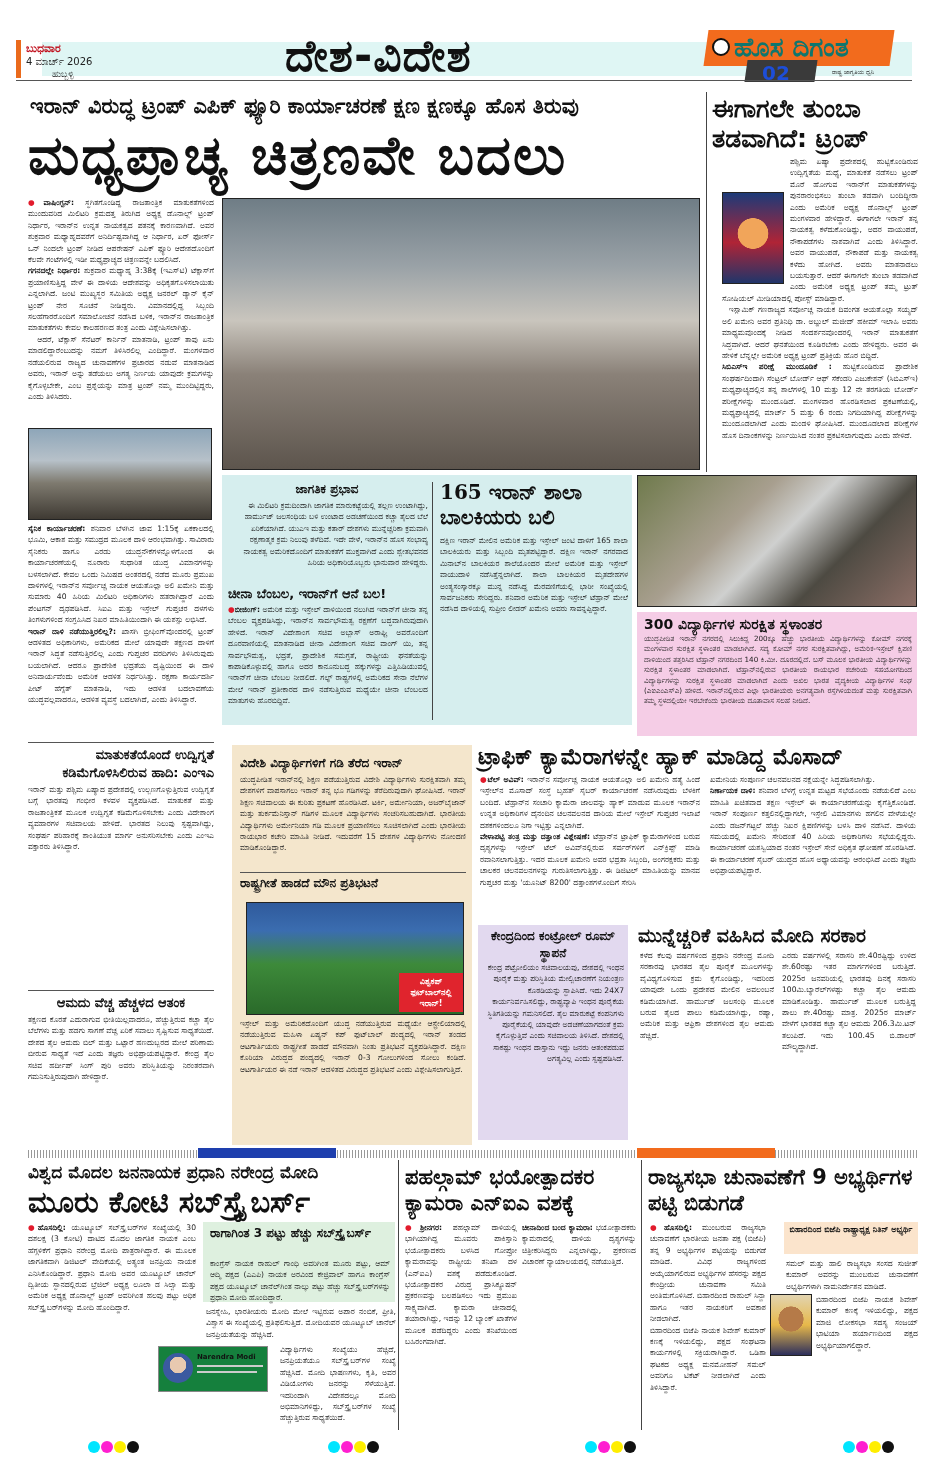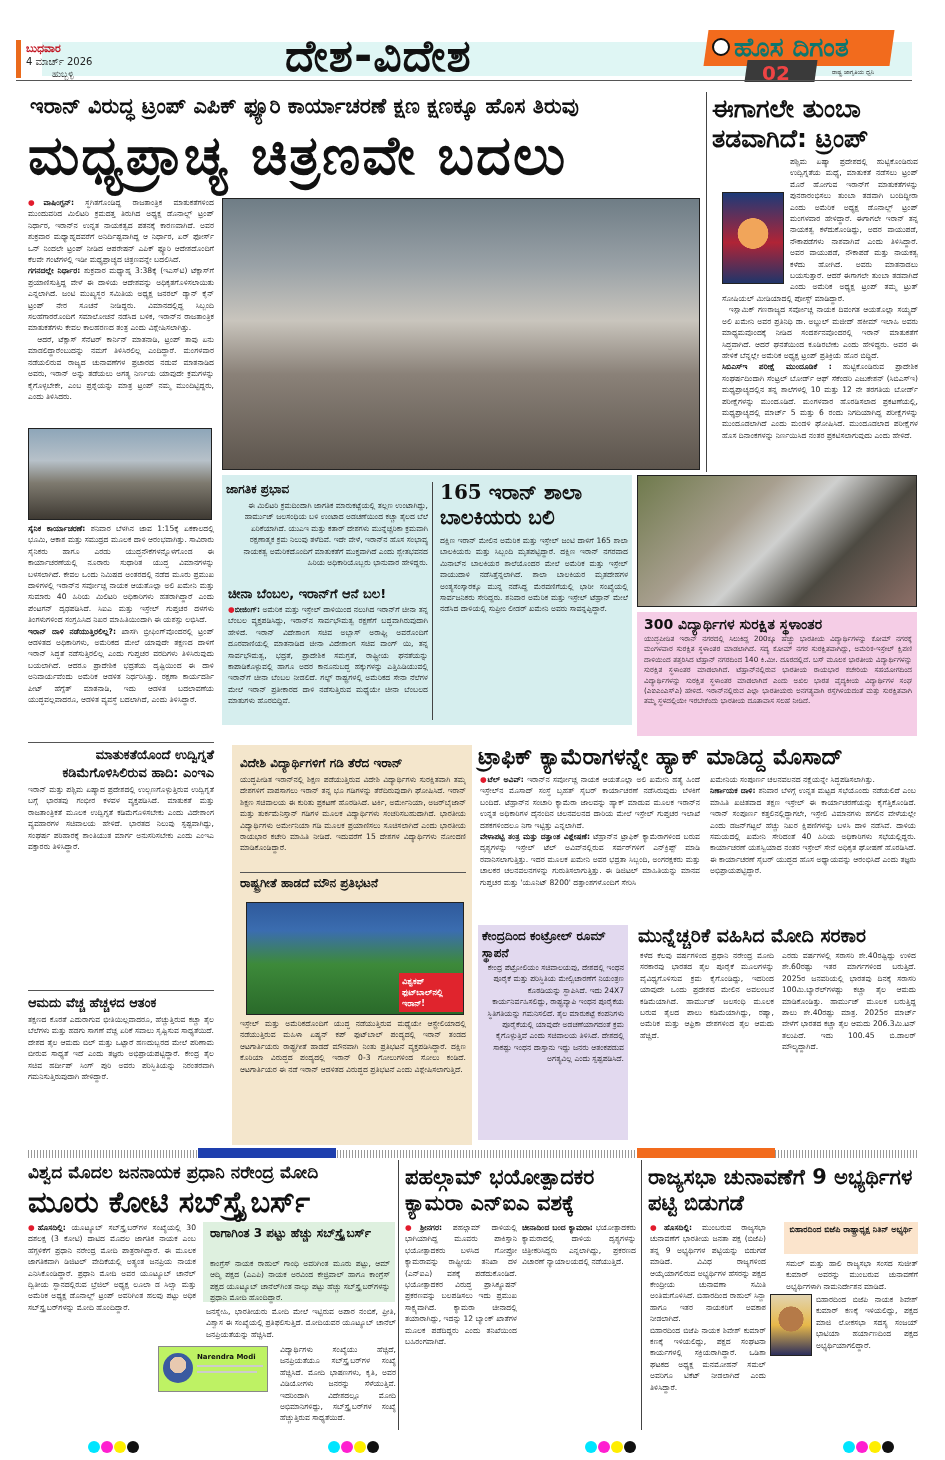--- a/index.html
+++ b/index.html
@@ -9,47 +9,47 @@
 .mh-band{left:42px;top:42px;width:870px;height:34px;background:#dff6f4}
 .mh-orange-bar{left:16px;top:40px;width:5px;height:38px;background:#ea6a1c}
 .mh-day{left:26px;top:42px;font-size:11px;font-weight:bold;color:#c1121f}
 .mh-date{left:26px;top:56px;font-size:10px;color:#222}
 .mh-city{left:52px;top:69px;font-size:9px;color:#222}
 .mh-title{left:285px;top:30px;font-size:44px;font-weight:900;color:#111;letter-spacing:1px;font-family:"DejaVu Sans",sans-serif}
 .logo-wrap{left:692px;top:26px;width:225px;height:56px}
 .logo-orange{left:14px;top:4px;width:186px;height:36px;background:#f26b1d;transform:skewX(-8deg)}
 .logo-dark{left:54px;top:34px;width:70px;height:22px;background:#3a3a3a;transform:skewX(-8deg)}
 .logo-text{left:22px;top:6px;font-size:26px;font-weight:900;color:#0f766e;white-space:nowrap}
-.logo-num{left:70px;top:35px;font-size:20px;font-weight:bold;color:#ef4444}
+.logo-num{left:70px;top:35px;font-size:20px;font-weight:bold;color:#1d4ed8}
 .logo-tag{left:140px;top:42px;font-size:6px;color:#111}
 .logo-emblem{left:20px;top:12px;width:18px;height:18px;border-radius:50%;background:#fff;border:2px solid #111}
 .rule{background:#555}
 .kicker{font-size:22px;font-weight:bold;line-height:1.2}
 .mainhead{font-size:58px;font-weight:900;line-height:1.05;letter-spacing:2px}
 .body{font-size:7.6px;line-height:11.4px;color:#222;text-align:justify}
 .body b{color:#111}
 .dot{color:#e21b2c}
 .img{background:#888;border:1px solid #222;overflow:hidden}
 .img-smoke{background:linear-gradient(180deg,#6f7d86 0%,#9aa2a7 25%,#c9c5bd 45%,#8a8178 65%,#5d554d 100%)}
 .img-city{background:linear-gradient(180deg,#8ea6b9 0%,#b7c1c9 35%,#7e7a6f 60%,#3f3a33 100%)}
 .img-trump{background:radial-gradient(circle at 50% 45%,#f1a55a 0 26%,transparent 27%),linear-gradient(180deg,#1d3a78 0%,#b02436 55%,#20356a 100%)}
 .img-crowd{background:linear-gradient(135deg,#6f7a4c 0%,#a89f8f 35%,#cfd0cf 50%,#4d4a42 70%,#8c6e66 100%)}
 .img-football{background:linear-gradient(180deg,#2f5a9c 0%,#3b6db0 25%,#3d8a3a 55%,#2a6a2a 100%)}
 .img-suresh{background:radial-gradient(circle at 50% 40%,#b57a48 0 30%,transparent 31%),linear-gradient(180deg,#e2d4b0 0%,#e7b84a 50%,#2d2f5c 100%)}
-.img-card{background:#bef264;border:1px solid #888}
+.img-card{background:#15803d;border:1px solid #888}
 .box-cyan{background:#d6eeee}
 .box-pink{background:#f5cde6}
 .box-beige{background:#f4e6cc}
 .box-lav{background:#e2d9ef}
 .box-green{background:#def0df}
 .box-peach{background:#fbe4cc}
 .vline{background:#444;width:1px}
 .hatch{background:repeating-linear-gradient(90deg,#999 0 1px,transparent 1px 3px);height:8px}
 .cmyk span{display:inline-block;width:12px;height:12px;border-radius:50%;margin-right:1px}
-.overlay-tag{background:#e0242d;color:#fff;font-size:8px;font-weight:bold;text-align:left;padding:3px;line-height:11px}
+.overlay-tag{background:#e0242d;color:#fff;font-size:8px;font-weight:bold;text-align:center;padding:3px;line-height:11px}
 </style>
 </head>
 <body>
 
 <div class="abs masthead" data-name="masthead">
   <div class="abs mh-band" data-name="masthead-band"></div>
   <div class="abs mh-orange-bar" data-name="accent-bar"></div>
   <div class="abs mh-day" data-name="issue-day">ಬುಧವಾರ</div>
   <div class="abs mh-date" data-name="issue-date">4 ಮಾರ್ಚ್ 2026</div>
   <div class="abs mh-city" data-name="edition-city">ಹುಬ್ಬಳ್ಳಿ</div>
@@ -84,21 +84,21 @@
 
 <div class="abs" style="left:712px;top:94px;width:210px;font-size:25px;font-weight:900;line-height:1.2" data-name="trump-headline">ಈಗಾಗಲೇ ತುಂಬಾ ತಡವಾಗಿದೆ: ಟ್ರಂಪ್</div>
 <div class="abs body" style="left:722px;top:156px;width:196px" data-name="trump-body">
   <div class="img img-trump" style="float:left;width:62px;height:92px;margin:36px 6px 2px 0" data-name="trump-photo"></div>
   <p>ಪಶ್ಚಿಮ ಏಷ್ಯಾ ಪ್ರದೇಶದಲ್ಲಿ ಹುಟ್ಟಿಕೊಂಡಿರುವ ಉದ್ವಿಗ್ನತೆಯ ಮಧ್ಯೆ, ಮಾತುಕತೆ ನಡೆಸಲು ಟ್ರಂಪ್ ಮೊರೆ ಹೋಗುವ ಇರಾನ್‌ಗೆ ಮಾತುಕತೆಗಳನ್ನು ಪುನರಾರಂಭಿಸಲು ತುಂಬಾ ತಡವಾಗಿ ಬಂದಿದ್ದೀರಾ ಎಂದು ಅಮೆರಿಕ ಅಧ್ಯಕ್ಷ ಡೊನಾಲ್ಡ್ ಟ್ರಂಪ್ ಮಂಗಳವಾರ ಹೇಳಿದ್ದಾರೆ. ಈಗಾಗಲೇ ಇರಾನ್ ತನ್ನ ನಾಯಕತ್ವ ಕಳೆದುಕೊಂಡಿದ್ದು, ಅದರ ವಾಯುಪಡೆ, ನೌಕಾಪಡೆಗಳು ನಾಶವಾಗಿವೆ ಎಂದು ತಿಳಿಸಿದ್ದಾರೆ. ಅವರ ವಾಯುಪಡೆ, ನೌಕಾಪಡೆ ಮತ್ತು ನಾಯಕತ್ವ ಕಳೆದು ಹೋಗಿದೆ. ಅವರು ಮಾತನಾಡಲು ಬಯಸುತ್ತಾರೆ. ಆದರೆ ಈಗಾಗಲೇ ತುಂಬಾ ತಡವಾಗಿದೆ ಎಂದು ಅಮೆರಿಕ ಅಧ್ಯಕ್ಷ ಟ್ರಂಪ್ ತಮ್ಮ ಟ್ರುತ್ ಸೋಷಿಯಲ್ ಮೀಡಿಯಾದಲ್ಲಿ ಪೋಸ್ಟ್ ಮಾಡಿದ್ದಾರೆ.</p>
   <p>&nbsp;&nbsp;<span>ಇಸ್ಲಾಮಿಕ್ ಗಣರಾಜ್ಯದ ಸರ್ವೋಚ್ಚ ನಾಯಕ ದಿವಂಗತ ಆಯತೊಲ್ಲಾ ಸಯ್ಯದ್ ಅಲಿ ಖಮೇನಿ ಅವರ ಪ್ರತಿನಿಧಿ ಡಾ. ಅಬ್ದುಲ್ ಮಜೀದ್ ಹಕೀಮ್ ಇಲಾಹಿ ಅವರು ಮಾಧ್ಯಮವೊಂದಕ್ಕೆ ನೀಡಿದ ಸಂದರ್ಶನವೊಂದರಲ್ಲಿ ಇರಾನ್ ಮಾತುಕತೆಗೆ ಸಿದ್ಧವಾಗಿದೆ. ಆದರೆ ಘನತೆಯಿಂದ ಕೂಡಿರಬೇಕು ಎಂದು ಹೇಳಿದ್ದರು. ಅವರ ಈ ಹೇಳಿಕೆ ಬೆನ್ನಲ್ಲೇ ಅಮೆರಿಕ ಅಧ್ಯಕ್ಷ ಟ್ರಂಪ್ ಪ್ರತಿಕ್ರಿಯೆ ಹೊರ ಬಿದ್ದಿದೆ.</span></p>
   <p><b>ಸಿಬಿಎಸ್‌ಇ ಪರೀಕ್ಷೆ ಮುಂದೂಡಿಕೆ :</b> <span>ಹುಟ್ಟಿಕೊಂಡಿರುವ ಪ್ರಾದೇಶಿಕ ಸಂಘರ್ಷದಿಂದಾಗಿ ಸೆಂಟ್ರಲ್ ಬೋರ್ಡ್ ಆಫ್ ಸೆಕೆಂಡರಿ ಎಜುಕೇಶನ್ (ಸಿಬಿಎಸ್‌ಇ) ಮಧ್ಯಪ್ರಾಚ್ಯದಲ್ಲಿನ ತನ್ನ ಶಾಲೆಗಳಲ್ಲಿ 10 ಮತ್ತು 12 ನೇ ತರಗತಿಯ ಬೋರ್ಡ್ ಪರೀಕ್ಷೆಗಳನ್ನು ಮುಂದೂಡಿದೆ. ಮಂಗಳವಾರ ಹೊರಡಿಸಲಾದ ಪ್ರಕಟಣೆಯಲ್ಲಿ, ಮಧ್ಯಪ್ರಾಚ್ಯದಲ್ಲಿ ಮಾರ್ಚ್ 5 ಮತ್ತು 6 ರಂದು ನಿಗದಿಯಾಗಿದ್ದ ಪರೀಕ್ಷೆಗಳನ್ನು ಮುಂದೂಡಲಾಗಿದೆ ಎಂದು ಮಂಡಳಿ ಘೋಷಿಸಿದೆ. ಮುಂದೂಡಲಾದ ಪರೀಕ್ಷೆಗಳ ಹೊಸ ದಿನಾಂಕಗಳನ್ನು ನಿರ್ಣಯಿಸಿದ ನಂತರ ಪ್ರಕಟಿಸಲಾಗುವುದು ಎಂದು ಹೇಳಿದೆ.</span></p>
 </div>
 
 <div class="abs box-cyan" style="left:222px;top:475px;width:410px;height:250px" data-name="cyan-feature-box"></div>
-<div class="abs" style="left:226px;top:482px;width:202px;text-align:left;font-size:12px;font-weight:900" data-name="global-impact-headline">ಜಾಗತಿಕ ಪ್ರಭಾವ</div>
+<div class="abs" style="left:226px;top:482px;width:202px;text-align:center;font-size:12px;font-weight:900" data-name="global-impact-headline">ಜಾಗತಿಕ ಪ್ರಭಾವ</div>
 <div class="abs body" style="left:228px;top:500px;width:200px;text-align:right" data-name="global-impact-body">ಈ ಮಿಲಿಟರಿ ಕ್ರಮದಿಂದಾಗಿ ಜಾಗತಿಕ ಮಾರುಕಟ್ಟೆಯಲ್ಲಿ ತಲ್ಲಣ ಉಂಟಾಗಿದ್ದು, ಹಾರ್ಮುಜ್ ಜಲಸಂಧಿಯ ಬಳಿ ಉಂಟಾದ ಅಡಚಣೆಯಿಂದ ಕಚ್ಚಾ ತೈಲದ ಬೆಲೆ ಏರಿಕೆಯಾಗಿದೆ. ಯುಎಇ ಮತ್ತು ಕತಾರ್ ದೇಶಗಳು ಮುನ್ನೆಚ್ಚರಿಕಾ ಕ್ರಮವಾಗಿ ರಕ್ಷಣಾತ್ಮಕ ಕ್ರಮ ನಿಲುವು ತಳೆದಿವೆ. ಇದೇ ವೇಳೆ, ಇರಾನ್‌ನ ಹೊಸ ಸಂಭಾವ್ಯ ನಾಯಕತ್ವ ಅಮೆರಿಕದೊಂದಿಗೆ ಮಾತುಕತೆಗೆ ಮುಕ್ತವಾಗಿದೆ ಎಂದು ಶ್ವೇತಭವನದ ಹಿರಿಯ ಅಧಿಕಾರಿಯೊಬ್ಬರು ಭಾನುವಾರ ಹೇಳಿದ್ದರು.</div>
 <div class="abs" style="left:228px;top:586px;width:202px;font-size:13px;font-weight:900" data-name="china-support-headline">ಚೀನಾ ಬೆಂಬಲ, ಇರಾನ್‌ಗೆ ಆನೆ ಬಲ!</div>
 <div class="abs body" style="left:228px;top:604px;width:200px" data-name="china-support-body">
   <span class="dot">●</span><b>ಬೀಜಿಂಗ್:</b> <span>ಅಮೆರಿಕ ಮತ್ತು ಇಸ್ರೇಲ್ ದಾಳಿಯಿಂದ ನಲುಗಿದ ಇರಾನ್‌ಗೆ ಚೀನಾ ತನ್ನ ಬೆಂಬಲ ವ್ಯಕ್ತಪಡಿಸಿದ್ದು, ಇರಾನ್‌ನ ಸಾರ್ವಭೌಮತ್ವ ರಕ್ಷಣೆಗೆ ಬದ್ಧವಾಗಿರುವುದಾಗಿ ಹೇಳಿದೆ. ಇರಾನ್ ವಿದೇಶಾಂಗ ಸಚಿವ ಅಬ್ಬಾಸ್ ಅರಾಘ್ಚಿ ಅವರೊಂದಿಗೆ ದೂರವಾಣಿಯಲ್ಲಿ ಮಾತನಾಡಿದ ಚೀನಾ ವಿದೇಶಾಂಗ ಸಚಿವ ವಾಂಗ್ ಯಿ, ತನ್ನ ಸಾರ್ವಭೌಮತ್ವ, ಭದ್ರತೆ, ಪ್ರಾದೇಶಿಕ ಸಮಗ್ರತೆ, ರಾಷ್ಟ್ರೀಯ ಘನತೆಯನ್ನು ಕಾಪಾಡಿಕೊಳ್ಳುವಲ್ಲಿ ಹಾಗೂ ಅದರ ಕಾನೂನುಬದ್ಧ ಹಕ್ಕುಗಳನ್ನು ಎತ್ತಿಹಿಡಿಯುವಲ್ಲಿ ಇರಾನ್‌ಗೆ ಚೀನಾ ಬೆಂಬಲ ನೀಡಲಿದೆ. ಗಲ್ಫ್ ರಾಷ್ಟ್ರಗಳಲ್ಲಿ ಅಮೆರಿಕದ ಸೇನಾ ನೆಲೆಗಳ ಮೇಲೆ ಇರಾನ್ ಪ್ರತೀಕಾರದ ದಾಳಿ ನಡೆಸುತ್ತಿರುವ ಮಧ್ಯೆಯೇ ಚೀನಾ ಬೆಂಬಲದ ಮಾತುಗಳು ಹೊರಬಿದ್ದಿವೆ.</span>
 </div>
 <div class="abs vline" style="left:432px;top:482px;height:238px" data-name="column-divider"></div>
 <div class="abs" style="left:440px;top:480px;width:188px;font-family:'DejaVu Serif',serif;font-size:20px;font-weight:bold;line-height:1.25" data-name="school-girls-headline">165 ಇರಾನ್ ಶಾಲಾ ಬಾಲಕಿಯರು ಬಲಿ</div>
 <div class="abs body" style="left:440px;top:535px;width:188px" data-name="school-girls-body">
   <p>ದಕ್ಷಿಣ ಇರಾನ್ ಮೇಲಿನ ಅಮೆರಿಕ ಮತ್ತು ಇಸ್ರೇಲ್ ಜಂಟಿ ದಾಳಿಗೆ 165 ಶಾಲಾ ಬಾಲಕಿಯರು ಮತ್ತು ಸಿಬ್ಬಂದಿ ಮೃತಪಟ್ಟಿದ್ದಾರೆ. ದಕ್ಷಿಣ ಇರಾನ್ ನಗರವಾದ ಮಿನಾಬ್‌ನ ಬಾಲಕಿಯರ ಶಾಲೆಯೊಂದರ ಮೇಲೆ ಅಮೆರಿಕ ಮತ್ತು ಇಸ್ರೇಲ್ ವಾಯುದಾಳಿ ನಡೆಸಿತ್ತೆನ್ನಲಾಗಿದೆ. ಶಾಲಾ ಬಾಲಕಿಯರ ಮೃತದೇಹಗಳ ಅಂತ್ಯಸಂಸ್ಕಾರಕ್ಕೂ ಮುನ್ನ ನಡೆಸಿದ್ದ ಮೆರವಣಿಗೆಯಲ್ಲಿ ಭಾರೀ ಸಂಖ್ಯೆಯಲ್ಲಿ ಸಾರ್ವಜನಿಕರು ಸೇರಿದ್ದರು. ಶನಿವಾರ ಅಮೆರಿಕ ಮತ್ತು ಇಸ್ರೇಲ್ ಟೆಹ್ರಾನ್ ಮೇಲೆ ನಡೆಸಿದ ದಾಳಿಯಲ್ಲಿ ಸುಪ್ರೀಂ ಲೀಡರ್ ಖಮೇನಿ ಅವರು ಸಾವನ್ನಪ್ಪಿದ್ದಾರೆ.</p>
 </div>
@@ -106,21 +106,21 @@
 <div class="abs img img-crowd" style="left:637px;top:475px;width:280px;height:132px" data-name="funeral-crowd-photo"></div>
 <div class="abs box-pink" style="left:637px;top:612px;width:280px;height:124px" data-name="pink-feature-box"></div>
 <div class="abs" style="left:644px;top:616px;width:270px;font-size:14px;font-weight:900" data-name="students-headline">300 ವಿದ್ಯಾರ್ಥಿಗಳ ಸುರಕ್ಷಿತ ಸ್ಥಳಾಂತರ</div>
 <div class="abs body" style="left:644px;top:634px;width:268px;font-size:7.2px;line-height:10.4px" data-name="students-body">ಯುದ್ಧಪೀಡಿತ ಇರಾನ್ ನಗರದಲ್ಲಿ ಸಿಲುಕಿದ್ದ 200ಕ್ಕೂ ಹೆಚ್ಚು ಭಾರತೀಯ ವಿದ್ಯಾರ್ಥಿಗಳನ್ನು ಕೋಮ್ ನಗರಕ್ಕೆ ಮಂಗಳವಾರ ಸುರಕ್ಷಿತ ಸ್ಥಳಾಂತರ ಮಾಡಲಾಗಿದೆ. ಸದ್ಯ ಕೋಮ್ ನಗರ ಸುರಕ್ಷಿತವಾಗಿದ್ದು, ಅಮೆರಿಕ-ಇಸ್ರೇಲ್ ಕ್ಷಿಪಣಿ ದಾಳಿಯಿಂದ ತತ್ತರಿಸಿದ ಟೆಹ್ರಾನ್ ನಗರದಿಂದ 140 ಕಿ.ಮೀ. ದೂರದಲ್ಲಿದೆ. ಬಸ್ ಮೂಲಕ ಭಾರತೀಯ ವಿದ್ಯಾರ್ಥಿಗಳನ್ನು ಸುರಕ್ಷಿತ ಸ್ಥಳಾಂತರ ಮಾಡಲಾಗಿದೆ. ಟೆಹ್ರಾನ್‌ನಲ್ಲಿರುವ ಭಾರತೀಯ ರಾಯಭಾರ ಕಚೇರಿಯ ಸಹಯೋಗದಿಂದ ವಿದ್ಯಾರ್ಥಿಗಳನ್ನು ಸುರಕ್ಷಿತ ಸ್ಥಳಾಂತರ ಮಾಡಲಾಗಿದೆ ಎಂದು ಅಖಿಲ ಭಾರತ ವೈದ್ಯಕೀಯ ವಿದ್ಯಾರ್ಥಿಗಳ ಸಂಘ (ಎಐಎಂಎಸ್‌ಎ) ಹೇಳಿದೆ. ಇರಾನ್‌ನಲ್ಲಿರುವ ಎಲ್ಲಾ ಭಾರತೀಯರು ಅನಗತ್ಯವಾಗಿ ರಸ್ತೆಗಿಳಿಯದಂತೆ ಮತ್ತು ಸುರಕ್ಷಿತವಾಗಿ ತಮ್ಮ ಸ್ಥಳದಲ್ಲಿಯೇ ಇರಬೇಕೆಂದು ಭಾರತೀಯ ದೂತಾವಾಸ ಸಲಹೆ ನೀಡಿದೆ.</div>
 
 <div class="abs rule" style="left:28px;top:742px;width:186px;height:1px"></div>
 <div class="abs" style="left:28px;top:746px;width:186px;text-align:right;font-size:13px;font-weight:900;line-height:1.35" data-name="talks-headline">ಮಾತುಕತೆಯೊಂದೆ ಉದ್ವಿಗ್ನತೆ ಕಡಿಮೆಗೊಳಿಸಿಲಿರುವ ಹಾದಿ: ಎಂಇಎ</div>
 <div class="abs body" style="left:28px;top:784px;width:186px" data-name="talks-body">ಇರಾನ್ ಮತ್ತು ಪಶ್ಚಿಮ ಏಷ್ಯಾದ ಪ್ರದೇಶದಲ್ಲಿ ಉಲ್ಬಣಗೊಳ್ಳುತ್ತಿರುವ ಉದ್ವಿಗ್ನತೆ ಬಗ್ಗೆ ಭಾರತವು ಗಂಭೀರ ಕಳವಳ ವ್ಯಕ್ತಪಡಿಸಿದೆ. ಮಾತುಕತೆ ಮತ್ತು ರಾಜತಾಂತ್ರಿಕತೆ ಮೂಲಕ ಉದ್ವಿಗ್ನತೆ ಕಡಿಮೆಗೊಳಿಸಬೇಕು ಎಂದು ವಿದೇಶಾಂಗ ವ್ಯವಹಾರಗಳ ಸಚಿವಾಲಯ ಹೇಳಿದೆ. ಭಾರತದ ನಿಲುವು ಸ್ಪಷ್ಟವಾಗಿದ್ದು, ಸಂಘರ್ಷ ಪರಿಹಾರಕ್ಕೆ ಶಾಂತಿಯುತ ಮಾರ್ಗ ಅನುಸರಿಸಬೇಕು ಎಂದು ಎಂಇಎ ವಕ್ತಾರರು ತಿಳಿಸಿದ್ದಾರೆ.</div>
 
 <div class="abs rule" style="left:28px;top:990px;width:186px;height:1px"></div>
-<div class="abs" style="left:28px;top:995px;width:186px;text-align:left;font-size:13px;font-weight:900" data-name="import-cost-headline">ಆಮದು ವೆಚ್ಚ ಹೆಚ್ಚಳದ ಆತಂಕ</div>
+<div class="abs" style="left:28px;top:995px;width:186px;text-align:center;font-size:13px;font-weight:900" data-name="import-cost-headline">ಆಮದು ವೆಚ್ಚ ಹೆಚ್ಚಳದ ಆತಂಕ</div>
 <div class="abs body" style="left:28px;top:1014px;width:186px" data-name="import-cost-body">ತಕ್ಷಣದ ಕೊರತೆ ಎದುರಾಗುವ ಭೀತಿಯಿಲ್ಲವಾದರೂ, ಹೆಚ್ಚುತ್ತಿರುವ ಕಚ್ಚಾ ತೈಲ ಬೆಲೆಗಳು ಮತ್ತು ಹಡಗು ಸಾಗಣೆ ವೆಚ್ಚ ಏರಿಕೆ ಸವಾಲು ಸೃಷ್ಟಿಸುವ ಸಾಧ್ಯತೆಯಿದೆ. ದೇಶದ ತೈಲ ಆಮದು ಬಿಲ್ ಮತ್ತು ಒಟ್ಟಾರೆ ಹಣದುಬ್ಬರದ ಮೇಲೆ ಪರಿಣಾಮ ಬೀರುವ ಸಾಧ್ಯತೆ ಇದೆ ಎಂದು ತಜ್ಞರು ಅಭಿಪ್ರಾಯಪಟ್ಟಿದ್ದಾರೆ. ಕೇಂದ್ರ ತೈಲ ಸಚಿವ ಹರ್ದೀಪ್ ಸಿಂಗ್ ಪುರಿ ಅವರು ಪರಿಸ್ಥಿತಿಯನ್ನು ನಿರಂತರವಾಗಿ ಗಮನಿಸುತ್ತಿರುವುದಾಗಿ ಹೇಳಿದ್ದಾರೆ.</div>
 
 <div class="abs box-beige" style="left:232px;top:745px;width:240px;height:400px" data-name="beige-feature-box"></div>
 <div class="abs" style="left:240px;top:756px;width:226px;font-size:12px;font-weight:900" data-name="foreign-students-headline">ವಿದೇಶಿ ವಿದ್ಯಾರ್ಥಿಗಳಿಗೆ ಗಡಿ ತೆರೆದ ಇರಾನ್</div>
 <div class="abs body" style="left:240px;top:774px;width:226px" data-name="foreign-students-body">ಯುದ್ಧಪೀಡಿತ ಇರಾನ್‌ನಲ್ಲಿ ಶಿಕ್ಷಣ ಪಡೆಯುತ್ತಿರುವ ವಿದೇಶಿ ವಿದ್ಯಾರ್ಥಿಗಳು ಸುರಕ್ಷಿತವಾಗಿ ತಮ್ಮ ದೇಶಗಳಿಗೆ ವಾಪಸಾಗಲು ಇರಾನ್ ತನ್ನ ಭೂ ಗಡಿಗಳನ್ನು ತೆರೆದಿರುವುದಾಗಿ ಘೋಷಿಸಿದೆ. ಇರಾನ್ ಶಿಕ್ಷಣ ಸಚಿವಾಲಯ ಈ ಕುರಿತು ಪ್ರಕಟಣೆ ಹೊರಡಿಸಿದೆ. ಟರ್ಕಿ, ಅರ್ಮೇನಿಯಾ, ಅಜರ್‌ಬೈಜಾನ್ ಮತ್ತು ತುರ್ಕಮೆನಿಸ್ತಾನ್ ಗಡಿಗಳ ಮೂಲಕ ವಿದ್ಯಾರ್ಥಿಗಳು ಸಂಚರಿಸಬಹುದಾಗಿದೆ. ಭಾರತೀಯ ವಿದ್ಯಾರ್ಥಿಗಳು ಅರ್ಮೇನಿಯಾ ಗಡಿ ಮೂಲಕ ಪ್ರಯಾಣಿಸಲು ಸೂಚಿಸಲಾಗಿದೆ ಎಂದು ಭಾರತೀಯ ರಾಯಭಾರ ಕಚೇರಿ ಮಾಹಿತಿ ನೀಡಿದೆ. ಇದುವರೆಗೆ 15 ದೇಶಗಳ ವಿದ್ಯಾರ್ಥಿಗಳು ನೋಂದಣಿ ಮಾಡಿಕೊಂಡಿದ್ದಾರೆ.</div>
 <div class="abs rule" style="left:240px;top:872px;width:226px;height:1px"></div>
 <div class="abs" style="left:240px;top:876px;width:226px;font-size:12px;font-weight:900" data-name="anthem-headline">ರಾಷ್ಟ್ರಗೀತೆ ಹಾಡದೆ ಮೌನ ಪ್ರತಿಭಟನೆ</div>
 <div class="abs img img-football" style="left:246px;top:902px;width:218px;height:113px" data-name="football-anthem-photo">
   <div class="abs overlay-tag" style="left:152px;top:70px;width:64px" data-name="photo-tag">ವಿಶ್ವಕಪ್ ಫುಟ್‌ಬಾಲ್‌ನಲ್ಲಿ ಇರಾನ್!</div>
 </div>
@@ -130,21 +130,21 @@
 <div class="abs body" style="left:480px;top:774px;width:220px" data-name="mossad-body-col1">
   <p><span class="dot">●</span><b>ಟೆಲ್ ಅವಿವ್:</b> <span>ಇರಾನ್‌ನ ಸರ್ವೋಚ್ಚ ನಾಯಕ ಆಯತೊಲ್ಲಾ ಅಲಿ ಖಮೇನಿ ಹತ್ಯೆ ಹಿಂದೆ ಇಸ್ರೇಲ್‌ನ ಮೊಸಾದ್ ಸಂಸ್ಥೆ ಬೃಹತ್ ಸೈಬರ್ ಕಾರ್ಯಾಚರಣೆ ನಡೆಸಿರುವುದು ಬೆಳಕಿಗೆ ಬಂದಿದೆ. ಟೆಹ್ರಾನ್‌ನ ಸಂಚಾರಿ ಕ್ಯಾಮೆರಾ ಜಾಲವನ್ನು ಹ್ಯಾಕ್ ಮಾಡುವ ಮೂಲಕ ಇರಾನ್‌ನ ಉನ್ನತ ಅಧಿಕಾರಿಗಳ ದೈನಂದಿನ ಚಲನವಲನದ ದಾರಿಯ ಮೇಲೆ ಇಸ್ರೇಲ್ ಗುಪ್ತಚರ ಇಲಾಖೆ ದಶಕಗಳಿಂದಲೂ ನಿಗಾ ಇಟ್ಟಿತ್ತು ಎನ್ನಲಾಗಿದೆ.</span></p>
   <p><b>ವೇಳಾಪಟ್ಟಿ ತಂತ್ರ ಮತ್ತು ದತ್ತಾಂಶ ವಿಶ್ಲೇಷಣೆ:</b> <span>ಟೆಹ್ರಾನ್‌ನ ಟ್ರಾಫಿಕ್ ಕ್ಯಾಮೆರಾಗಳಿಂದ ಬರುವ ದೃಶ್ಯಗಳನ್ನು ಇಸ್ರೇಲ್ ಟೆಲ್ ಅವಿವ್‌ನಲ್ಲಿರುವ ಸರ್ವರ್‌ಗಳಿಗೆ ಎನ್‌ಕ್ರಿಪ್ಟ್ ಮಾಡಿ ರವಾನಿಸಲಾಗುತ್ತಿತ್ತು. ಇದರ ಮೂಲಕ ಖಮೇನಿ ಅವರ ಭದ್ರತಾ ಸಿಬ್ಬಂದಿ, ಅಂಗರಕ್ಷಕರು ಮತ್ತು ಚಾಲಕರ ಚಲನವಲನಗಳನ್ನು ಗುರುತಿಸಲಾಗುತ್ತಿತ್ತು. ಈ ಡಿಜಿಟಲ್ ಮಾಹಿತಿಯನ್ನು ಮಾನವ ಗುಪ್ತಚರ ಮತ್ತು 'ಯೂನಿಟ್ 8200' ದತ್ತಾಂಶಗಳೊಂದಿಗೆ ಸೇರಿಸಿ</span></p>
 </div>
 <div class="abs body" style="left:710px;top:774px;width:206px" data-name="mossad-body-col2">
   <p>ಖಮೇನಿಯ ಸಂಪೂರ್ಣ ಚಲನವಲನದ ನಕ್ಷೆಯನ್ನೇ ಸಿದ್ಧಪಡಿಸಲಾಗಿತ್ತು.</p>
   <p><b>ನಿರ್ಣಾಯಕ ದಾಳಿ:</b> <span>ಶನಿವಾರ ಬೆಳಗ್ಗೆ ಉನ್ನತ ಮಟ್ಟದ ಸಭೆಯೊಂದು ನಡೆಯಲಿದೆ ಎಂಬ ಮಾಹಿತಿ ಖಚಿತವಾದ ತಕ್ಷಣ ಇಸ್ರೇಲ್ ಈ ಕಾರ್ಯಾಚರಣೆಯನ್ನು ಕೈಗೆತ್ತಿಕೊಂಡಿದೆ. ಇರಾನ್ ಸಂಪೂರ್ಣ ಕತ್ತಲಿನಲ್ಲಿದ್ದಾಗಲೇ, ಇಸ್ರೇಲಿ ವಿಮಾನಗಳು ಹಗಲಿನ ವೇಳೆಯಲ್ಲೇ ಎಂದು ಡಜನ್‌ಗಟ್ಟಲೆ ಹೆಚ್ಚು ನಿಖರ ಕ್ಷಿಪಣಿಗಳನ್ನು ಬಳಸಿ ದಾಳಿ ನಡೆಸಿವೆ. ದಾಳಿಯ ಸಮಯದಲ್ಲಿ ಖಮೇನಿ ಸೇರಿದಂತೆ 40 ಹಿರಿಯ ಅಧಿಕಾರಿಗಳು ಸಭೆಯಲ್ಲಿದ್ದರು. ಕಾರ್ಯಾಚರಣೆ ಯಶಸ್ವಿಯಾದ ನಂತರ ಇಸ್ರೇಲ್ ಸೇನೆ ಅಧಿಕೃತ ಘೋಷಣೆ ಹೊರಡಿಸಿದೆ. ಈ ಕಾರ್ಯಾಚರಣೆ ಸೈಬರ್ ಯುದ್ಧದ ಹೊಸ ಅಧ್ಯಾಯವನ್ನು ಆರಂಭಿಸಿದೆ ಎಂದು ತಜ್ಞರು ಅಭಿಪ್ರಾಯಪಟ್ಟಿದ್ದಾರೆ.</span></p>
 </div>
 
 <div class="abs box-lav" style="left:478px;top:925px;width:150px;height:215px" data-name="lavender-feature-box"></div>
-<div class="abs" style="left:482px;top:928px;width:142px;text-align:left;font-size:12px;font-weight:900;line-height:1.4" data-name="control-room-headline">ಕೇಂದ್ರದಿಂದ ಕಂಟ್ರೋಲ್ ರೂಮ್ ಸ್ಥಾಪನೆ</div>
+<div class="abs" style="left:482px;top:928px;width:142px;text-align:center;font-size:12px;font-weight:900;line-height:1.4" data-name="control-room-headline">ಕೇಂದ್ರದಿಂದ ಕಂಟ್ರೋಲ್ ರೂಮ್ ಸ್ಥಾಪನೆ</div>
 <div class="abs body" style="left:484px;top:962px;width:140px;text-align:right" data-name="control-room-body">ಕೇಂದ್ರ ಪೆಟ್ರೋಲಿಯಂ ಸಚಿವಾಲಯವು, ದೇಶದಲ್ಲಿ ಇಂಧನ ಪೂರೈಕೆ ಮತ್ತು ಪರಿಸ್ಥಿತಿಯ ಮೇಲ್ವಿಚಾರಣೆಗೆ ನಿಯಂತ್ರಣ ಕೊಠಡಿಯನ್ನು ಸ್ಥಾಪಿಸಿದೆ. ಇದು 24X7 ಕಾರ್ಯನಿರ್ವಹಿಸಲಿದ್ದು, ರಾಷ್ಟ್ರವ್ಯಾಪಿ ಇಂಧನ ಪೂರೈಕೆಯ ಸ್ಥಿತಿಗತಿಯನ್ನು ಗಮನಿಸಲಿದೆ. ತೈಲ ಮಾರುಕಟ್ಟೆ ಕಂಪನಿಗಳು ಪೂರೈಕೆಯಲ್ಲಿ ಯಾವುದೇ ಅಡಚಣೆಯಾಗದಂತೆ ಕ್ರಮ ಕೈಗೊಳ್ಳುತ್ತಿವೆ ಎಂದು ಸಚಿವಾಲಯ ತಿಳಿಸಿದೆ. ದೇಶದಲ್ಲಿ ಸಾಕಷ್ಟು ಇಂಧನ ದಾಸ್ತಾನು ಇದ್ದು ಜನರು ಆತಂಕಪಡುವ ಅಗತ್ಯವಿಲ್ಲ ಎಂದು ಸ್ಪಷ್ಟಪಡಿಸಿದೆ.</div>
 
 <div class="abs" style="left:638px;top:924px;width:280px;font-size:19px;font-weight:900" data-name="precaution-headline">ಮುನ್ನೆಚ್ಚರಿಕೆ ವಹಿಸಿದ ಮೋದಿ ಸರಕಾರ</div>
 <div class="abs body" style="left:640px;top:950px;width:134px" data-name="precaution-body-col1">ಕಳೆದ ಕೆಲವು ವರ್ಷಗಳಿಂದ ಪ್ರಧಾನಿ ನರೇಂದ್ರ ಮೋದಿ ಸರಕಾರವು ಭಾರತದ ತೈಲ ಪೂರೈಕೆ ಮೂಲಗಳನ್ನು ವೈವಿಧ್ಯಗೊಳಿಸುವ ಕ್ರಮ ಕೈಗೊಂಡಿದ್ದು, ಇದರಿಂದ ಯಾವುದೇ ಒಂದು ಪ್ರದೇಶದ ಮೇಲಿನ ಅವಲಂಬನೆ ಕಡಿಮೆಯಾಗಿದೆ. ಹಾರ್ಮುಜ್ ಜಲಸಂಧಿ ಮೂಲಕ ಬರುವ ತೈಲದ ಪಾಲು ಕಡಿಮೆಯಾಗಿದ್ದು, ರಷ್ಯಾ, ಅಮೆರಿಕ ಮತ್ತು ಆಫ್ರಿಕಾ ದೇಶಗಳಿಂದ ತೈಲ ಆಮದು ಹೆಚ್ಚಿದೆ.</div>
 <div class="abs body" style="left:782px;top:950px;width:134px" data-name="precaution-body-col2">ಎರಡು ವರ್ಷಗಳಲ್ಲಿ ಸರಾಸರಿ ಶೇ.40ರಷ್ಟಿದ್ದು ಉಳಿದ ಶೇ.60ರಷ್ಟು ಇತರ ಮಾರ್ಗಗಳಿಂದ ಬರುತ್ತಿದೆ. 2025ರ ಜನವರಿಯಲ್ಲಿ ಭಾರತವು ದಿನಕ್ಕೆ ಸರಾಸರಿ 100ಮಿ.ಬ್ಯಾರೆಲ್‌ಗಳಷ್ಟು ಕಚ್ಚಾ ತೈಲ ಆಮದು ಮಾಡಿಕೊಂಡಿತ್ತು. ಹಾರ್ಮುಜ್ ಮೂಲಕ ಬರುತ್ತಿದ್ದ ಪಾಲು ಶೇ.40ರಷ್ಟು ಮಾತ್ರ. 2025ರ ಮಾರ್ಚ್ ವೇಳೆಗೆ ಭಾರತದ ಕಚ್ಚಾ ತೈಲ ಆಮದು 206.3ಮಿ.ಟನ್ ತಲುಪಿದೆ. ಇದು 100.45 ಬಿ.ಡಾಲರ್ ಮೌಲ್ಯದ್ದಾಗಿದೆ.</div>
 
 <div class="abs hatch" style="left:28px;top:1150px;width:890px" data-name="section-separator"></div>
 <div class="abs" style="left:198px;top:1148px;width:138px;height:10px;background:#1e3fae" data-name="blue-accent-bar"></div>
 <div class="abs" style="left:637px;top:1148px;width:138px;height:10px;background:#f26b1d" data-name="orange-accent-bar"></div>
 

